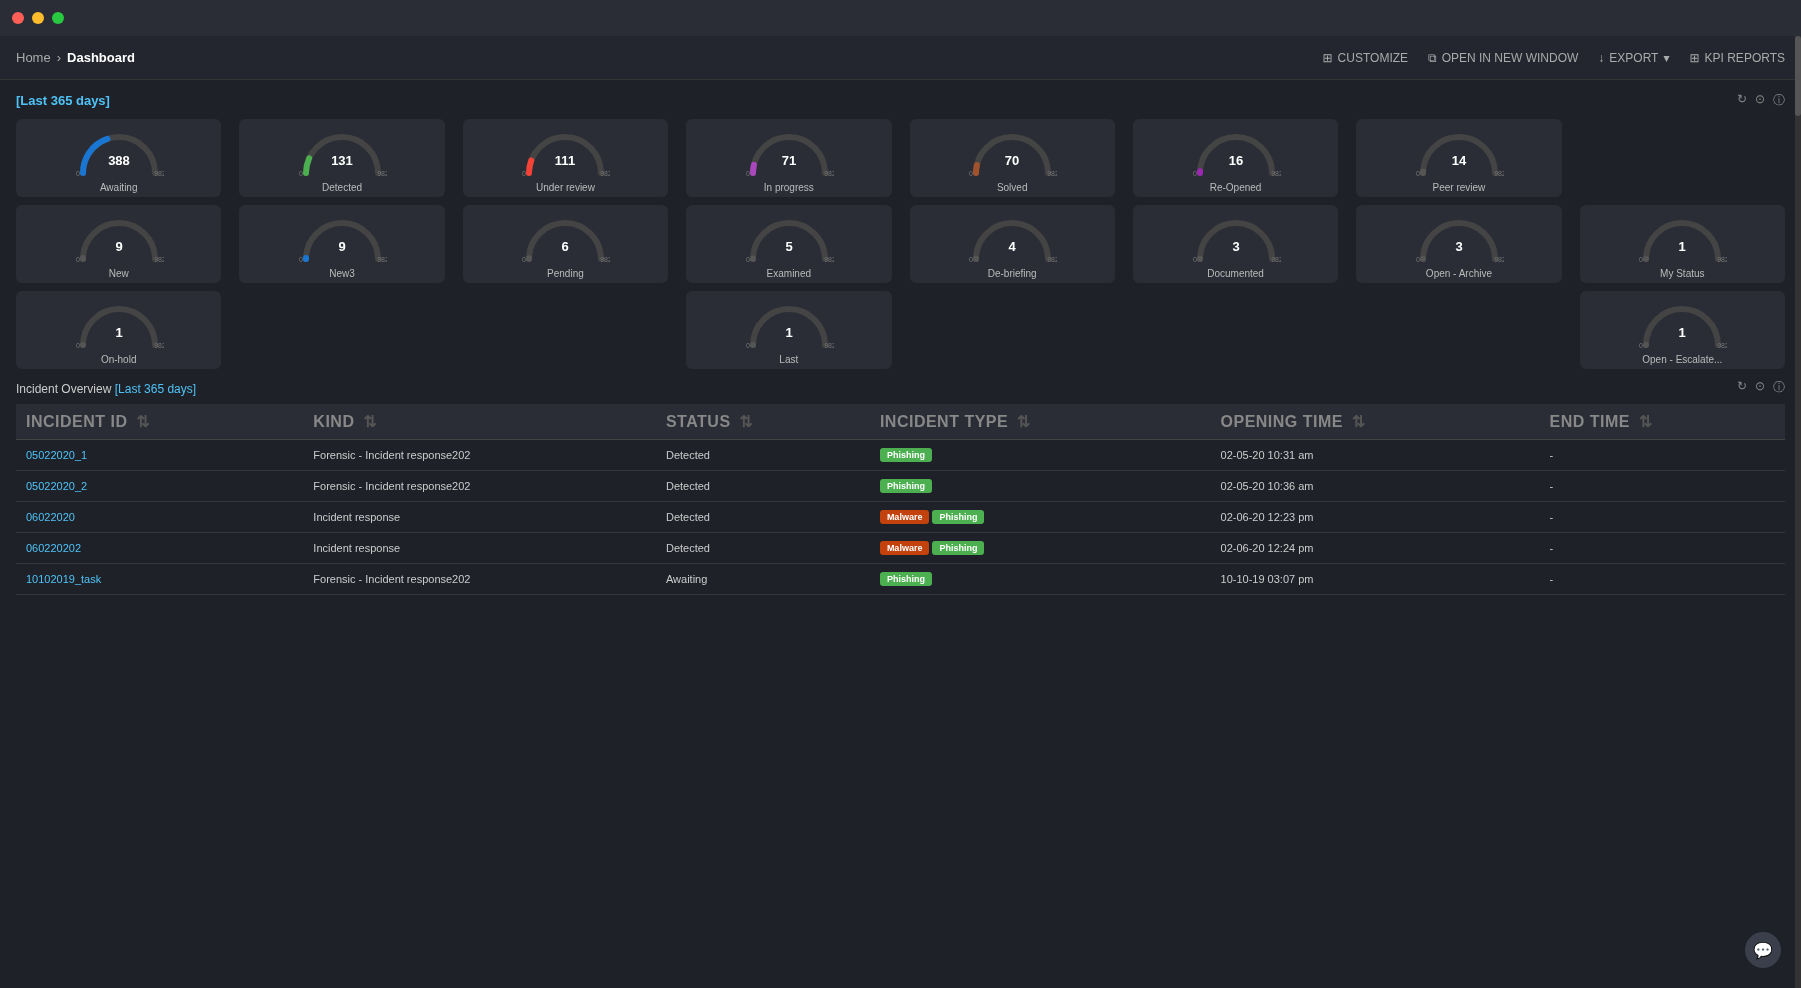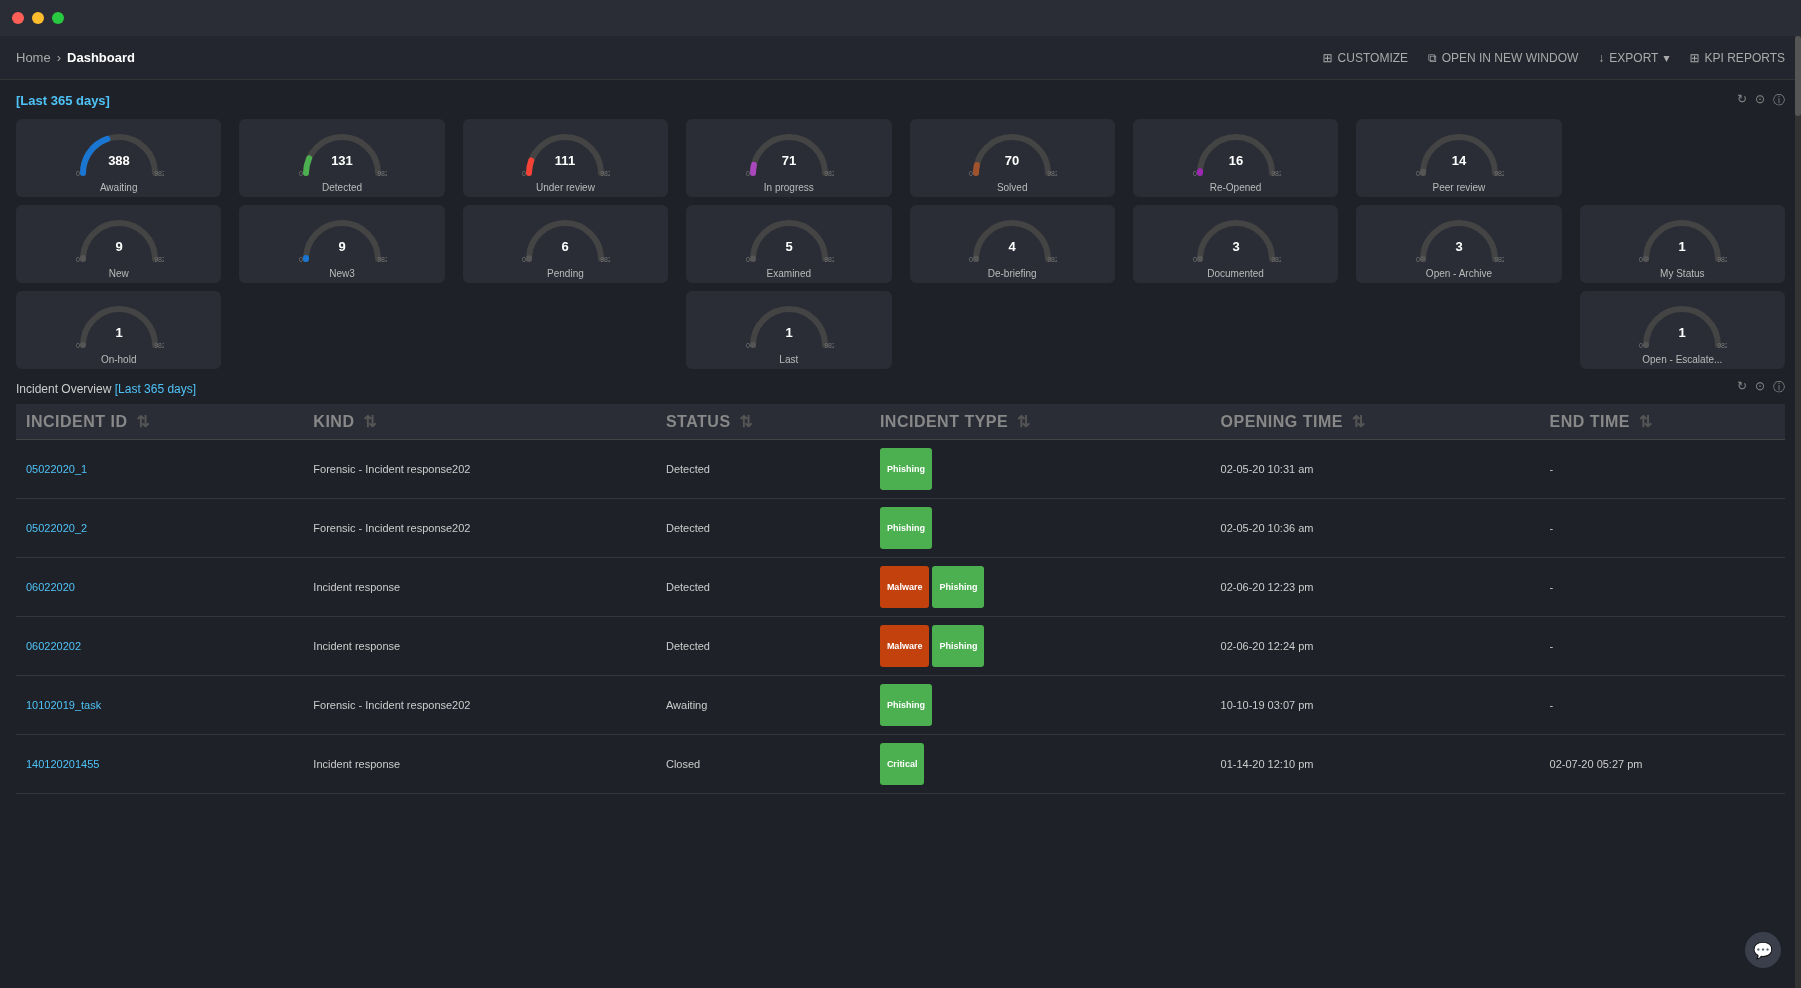--- a/index.html
+++ b/index.html
@@ -156,21 +156,21 @@
       padding: 8px 10px;
       border-bottom: 1px solid #33363f;
       color: #ccc;
     }
     .incident-id-link {
       color: #4fc3f7;
       cursor: pointer;
     }
     .tag {
       display: inline-block;
-      padding: 16px 7px;
+      padding: 2px 7px;
       border-radius: 3px;
       font-size: 9px;
       font-weight: 700;
       color: #fff;
       margin-right: 3px;
     }
     .tag-phishing { background: #4caf50; }
     .tag-malware { background: #c2410c; }
     .tag-critical { background: #4caf50; }
 
@@ -516,30 +516,20 @@
           <tr>
       <td>
         <span class="incident-id-link">10102019_task</span>
       </td>
       <td>Forensic - Incident response202</td>
       <td>Awaiting</td>
       <td><span class="tag tag-phishing">Phishing</span></td>
       <td>10-10-19 03:07 pm</td>
       <td>-</td>
     </tr>
-          <tr>
-      <td>
-        <span class="incident-id-link">140120201455</span>
-      </td>
-      <td>Incident response</td>
-      <td>Closed</td>
-      <td><span class="tag tag-critical">Critical</span></td>
-      <td>01-14-20 12:10 pm</td>
-      <td>02-07-20 05:27 pm</td>
-    </tr>
         </tbody>
     </table>
   </div>
 
 </div>
 
 <div class="right-scrollbar">
   <div class="scrollbar-thumb"></div>
 </div>
 

